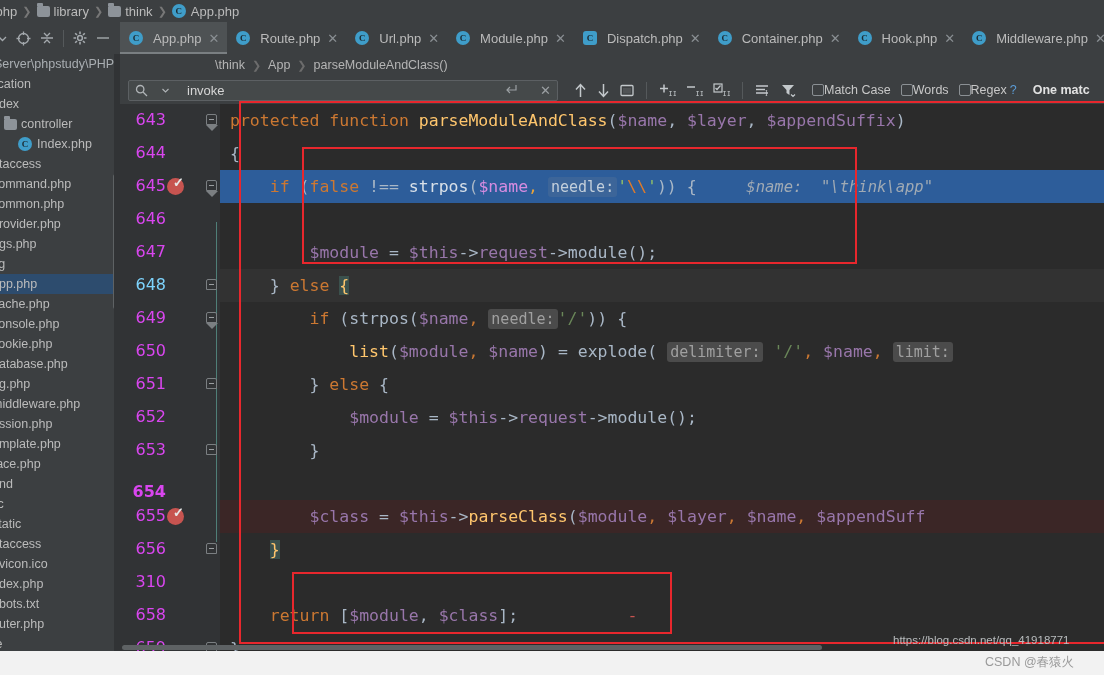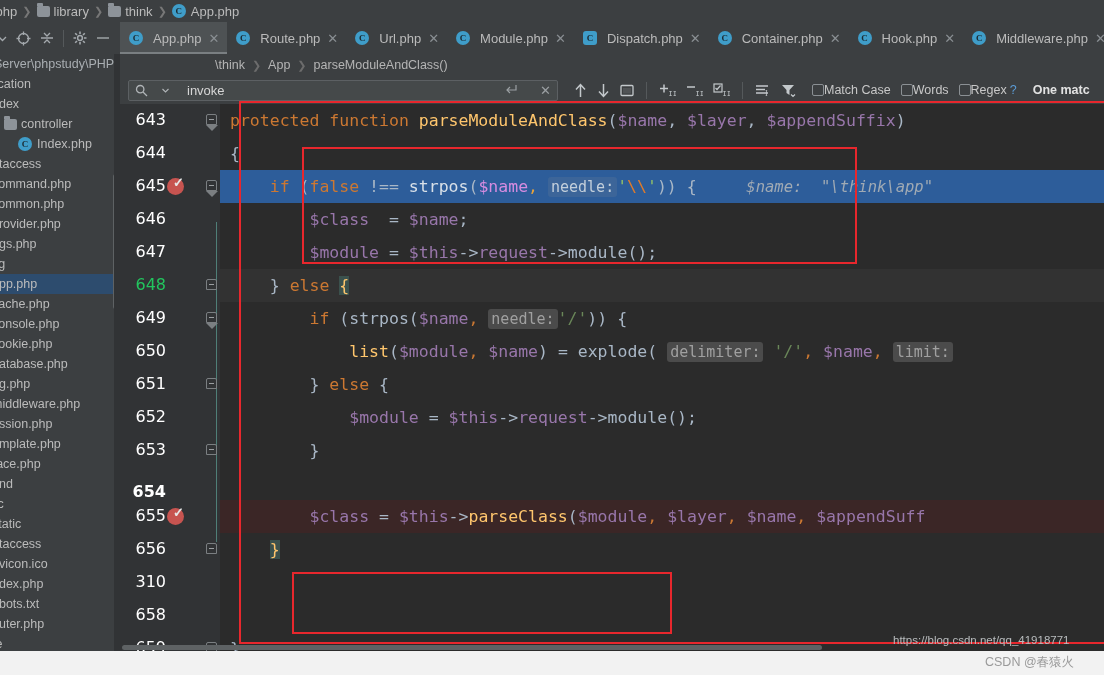--- a/index.html
+++ b/index.html
@@ -117,24 +117,24 @@
 
   
   #code-area {
     position: relative; height: 547px; background: #2b2b2b; overflow: hidden;
   }
   #gutter {
     position: absolute; left: 0; top: 0; width: 100px; height: 547px; background: #313335;
   }
   #gutter-fold-line { position: absolute; left: 96px; top: 118px; width: 1px; height: 320px; background: #4f7f78; }
   .lnum {
-    position: absolute; right: 54px; font-size: 16px; color: #ffffff;
+    position: absolute; right: 54px; font-size: 16px; color: #d946ef;
     font-family: "DejaVu Sans", sans-serif; text-align: right; width: 45px;
   }
-  .lnum.cur { color: #22c55e; }
+  .lnum.cur { color: #7dd3fc; }
   .fold {
     position: absolute; left: 86px; width: 11px; height: 11px;
     border: 1px solid #7b7f82; box-sizing: border-box;
   }
   .fold::after {
     content: ""; position: absolute; left: 2px; top: 4px; width: 5px; height: 1px; background: #9a9ea1;
   }
   .fold.open { border-radius: 2px 2px 0 0; }
   .fold.tri::before {
     content: ""; position: absolute; left: -1px; top: 10px;
@@ -556,21 +556,20 @@
         <div class="fold open" style="top: 538px;"></div>
       </div>
     <div id="code-lines">
 
       <div class="cline" style="top:0px;"><span class="txt"><span class="kw">protected</span> <span class="kw">function</span> <span class="fn">parseModuleAndClass</span><span class="pun">(</span><span class="var">$name</span><span class="pun">,</span> <span class="var">$layer</span><span class="pun">,</span> <span class="var">$appendSuffix</span><span class="pun">)</span></span></div>
 
       <div class="cline" style="top:33px;"><span class="txt"><span class="pun">{</span></span></div>
 
       <div class="cline hl-blue" style="top:66px;"><span class="txt">    <span class="kw">if</span> <span class="pun">(</span><span class="kw">false</span> <span class="pun">!==</span> <span class="fn" style="color:#d8e0e8;">strpos</span><span class="pun">(</span><span class="var" style="color:#d68ce0;">$name</span><span class="pun" style="color:#e8a33a;">,</span> <span class="hint-b">needle:</span><span class="str" style="color:#8fbf6a;">'</span><span class="esc" style="color:#e07b2a;">\\</span><span class="str" style="color:#8fbf6a;">'</span><span class="pun">))</span> <span class="pun">{</span>     <span class="dbgval">$name:  "\think\app"</span></span></div>
 
-      <div class="cline" style="top:99px;"><span class="txt">        <span class="var">$class</span>  <span class="pun">=</span> <span class="var">$name</span><span class="pun">;</span></span></div>
 
       <div class="cline" style="top:132px;"><span class="txt">        <span class="var">$module</span> <span class="pun">=</span> <span class="var">$this</span><span class="pun">-&gt;</span><span class="var">request</span><span class="pun">-&gt;</span><span class="fn" style="color:#a9b7c6;">module</span><span class="pun">();</span></span></div>
 
       <div class="cline hl-gray" style="top:165px;"><span class="txt">    <span class="pun">}</span> <span class="kw">else</span> <span class="brace-hl">{</span></span></div>
 
       <div class="cline" style="top:198px;"><span class="txt">        <span class="kw">if</span> <span class="pun">(</span><span class="fn" style="color:#a9b7c6;">strpos</span><span class="pun">(</span><span class="var">$name</span><span class="pun" style="color:#cc7832;">,</span> <span class="hint">needle:</span><span class="str">'/'</span><span class="pun">))</span> <span class="pun">{</span></span></div>
 
       <div class="cline" style="top:231px;"><span class="txt">            <span class="fn">list</span><span class="pun">(</span><span class="var">$module</span><span class="pun" style="color:#cc7832;">,</span> <span class="var">$name</span><span class="pun">)</span> <span class="pun">=</span> <span class="fn" style="color:#a9b7c6;">explode</span><span class="pun">(</span> <span class="hint">delimiter:</span> <span class="str">'/'</span><span class="pun" style="color:#cc7832;">,</span> <span class="var">$name</span><span class="pun" style="color:#cc7832;">,</span> <span class="hint">limit:</span></span></div>
 
       <div class="cline" style="top:264px;"><span class="txt">        <span class="pun">}</span> <span class="kw">else</span> <span class="pun">{</span></span></div>
@@ -580,20 +579,21 @@
       <div class="cline" style="top:330px;"><span class="txt">        <span class="pun">}</span></span></div>
 
       <div class="cline" style="top:363px;"><span class="txt"> </span></div>
 
       <div class="cline hl-exec" style="top:396px;"><span class="txt">        <span class="var">$class</span> <span class="pun">=</span> <span class="var">$this</span><span class="pun">-&gt;</span><span class="fn">parseClass</span><span class="pun">(</span><span class="var">$module</span><span class="pun" style="color:#cc7832;">,</span> <span class="var">$layer</span><span class="pun" style="color:#cc7832;">,</span> <span class="var">$name</span><span class="pun" style="color:#cc7832;">,</span> <span class="var">$appendSuff</span></span></div>
 
       <div class="cline" style="top:429px;"><span class="txt">    <span class="brace-hl">}</span></span></div>
 
       <div class="cline" style="top:462px;"><span class="txt"> </span></div>
 
+      <div class="cline" style="top:495px;"><span class="txt">    <span class="kw">return</span> <span class="pun">[</span><span class="var">$module</span><span class="pun">,</span> <span class="var">$class</span><span class="pun">];</span>           <span style="color:#c75450;">-</span></span></div>
 
       <div class="cline" style="top:528px;"><span class="txt"><span class="pun">}</span></span></div>
 
     </div>
   </div>
 </div>
 
 <div class="redbox" style="left:239px; top:101px; width:1000px; height:543px;"></div>
 <div class="redbox" style="left:302px; top:147px; width:555px; height:117px;"></div>
 <div class="redbox" style="left:292px; top:572px; width:380px; height:62px;"></div>

